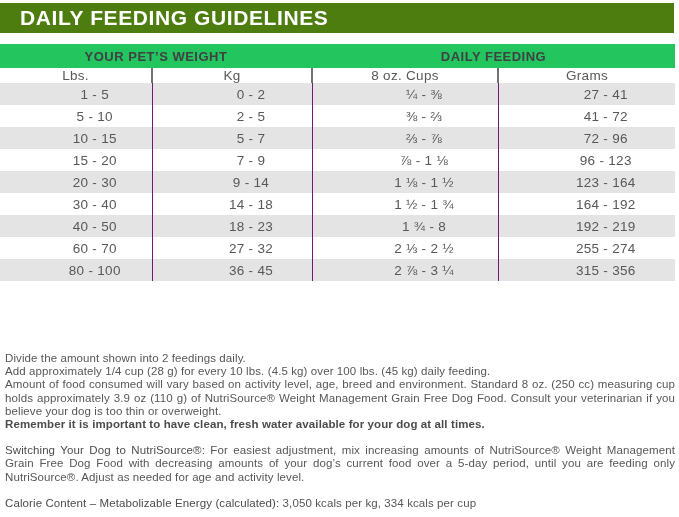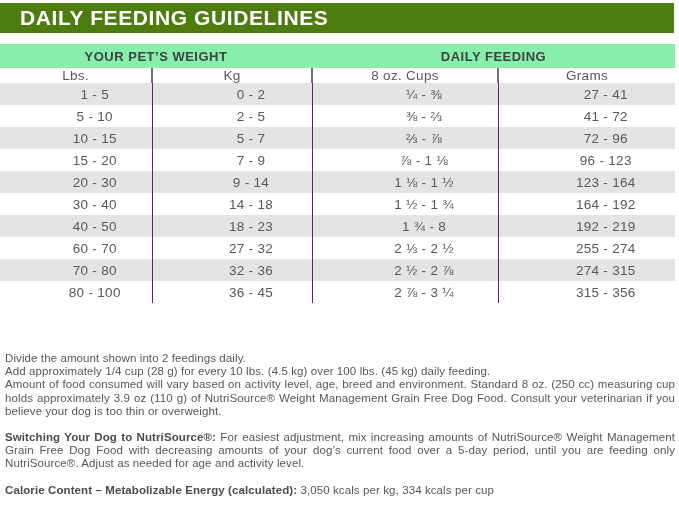--- a/index.html
+++ b/index.html
@@ -31,21 +31,21 @@
     position: absolute; left: 0; top: 44px;
     width: 675px;
     border-collapse: collapse;
     table-layout: fixed;
   }
   table.feeding th, table.feeding td {
     text-align: center; vertical-align: middle;
     padding: 0;
   }
   tr.group-row th {
-    background: #86efac;
+    background: #22c55e;
     height: 24px;
     font-size: 13px; font-weight: 700;
     color: #404144; letter-spacing: 0.5px;
   }
   tr.cols-row th {
     background: #ffffff;
     height: 14px;
     font-size: 13.5px; font-weight: 400;
     color: #57585a; letter-spacing: 0.3px;
   }
@@ -62,21 +62,21 @@
   
   .notes {
     position: absolute; left: 5px; top: 352px;
     width: 670px;
     font-size: 11.5px; line-height: 13.2px;
     color: #56575a; letter-spacing: 0.1px;
   }
   .notes .justify { text-align: justify; }
   .notes .bold { font-weight: 700; color: #4b4c4e; }
   .notes p.para { margin: 13px 0 0 0; }
-  .notes p.para b { font-weight: 700; color: #4b4c4e; }
+  .notes p.para b { font-weight: 400; color: #4b4c4e; }
 </style>
 </head>
 <body>
 
 <div class="title-bar">
   <h1>DAILY FEEDING GUIDELINES</h1>
 </div>
 
 <table class="feeding">
   <colgroup>
@@ -140,33 +140,28 @@
         <td>1 ¾ - 8</td>
         <td>192 - 219</td>
       </tr>
       <tr>
         <td>60 - 70</td>
         <td>27 - 32</td>
         <td>2 ⅓ - 2 ½</td>
         <td>255 - 274</td>
       </tr>
       <tr>
-        <td>70 - 80</td>
-        <td>32 - 36</td>
-        <td>2 ½ - 2 ⅞</td>
-        <td>274 - 315</td>
-      </tr>
-      <tr>
         <td>80 - 100</td>
         <td>36 - 45</td>
         <td>2 ⅞ - 3 ¼</td>
         <td>315 - 356</td>
       </tr>
     </tbody>
 </table>
 
 <div class="notes">
   <div>Divide the amount shown into 2 feedings daily.</div>
   <div>Add approximately 1/4 cup (28 g) for every 10 lbs. (4.5 kg) over 100 lbs. (45 kg) daily feeding.</div>
   <div class="justify">Amount of food consumed will vary based on activity level, age, breed and environment. Standard 8 oz. (250 cc) measuring cup holds approximately 3.9 oz (110 g) of NutriSource® Weight Management Grain Free Dog Food. Consult your veterinarian if you believe your dog is too thin or overweight.</div>
+  <div class="bold">Remember it is important to have clean, fresh water available for your dog at all times.</div>
   <p class="para justify"><b>Switching Your Dog to NutriSource®:</b><span> For easiest adjustment, mix increasing amounts of NutriSource® Weight Management Grain Free Dog Food with decreasing amounts of your dog’s current food over a 5-day period, until you are feeding only NutriSource®. Adjust as needed for age and activity level.</span></p>
   <p class="para"><b>Calorie Content – Metabolizable Energy (calculated):</b><span> 3,050 kcals per kg, 334 kcals per cup</span></p>
 </div>
 
 </body></html>

